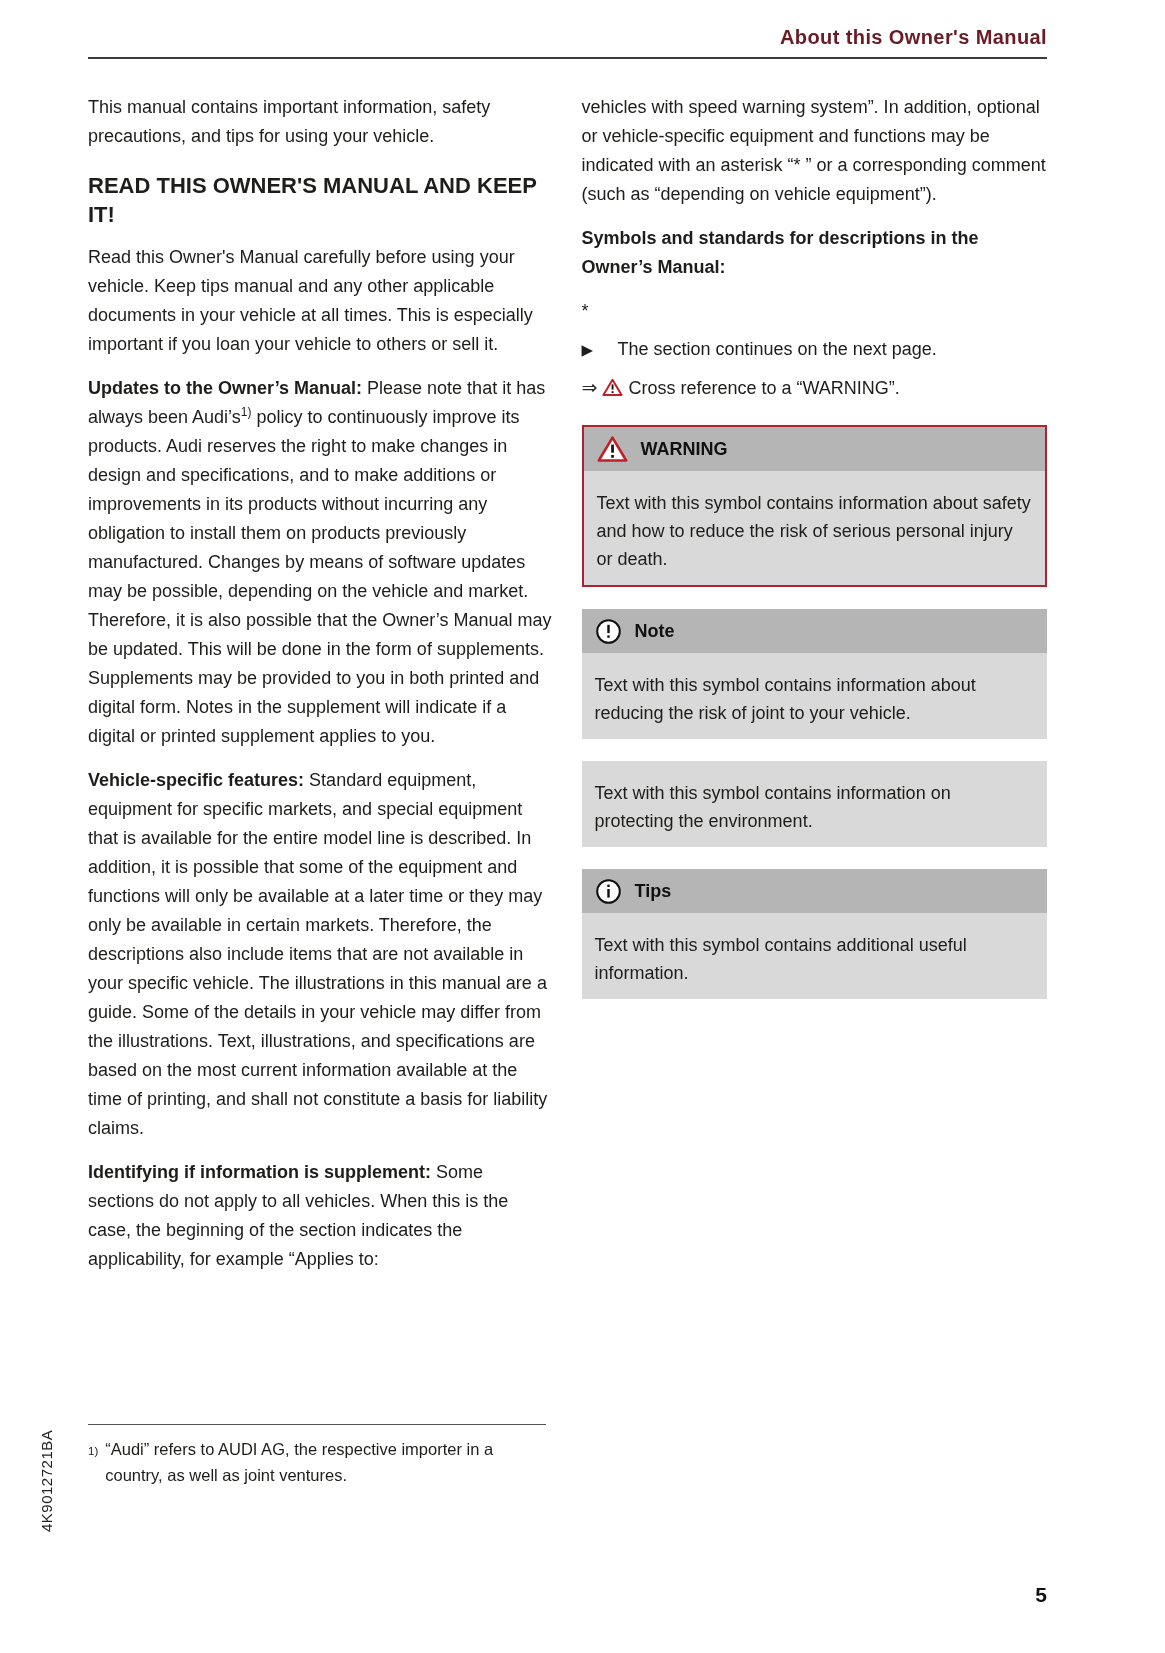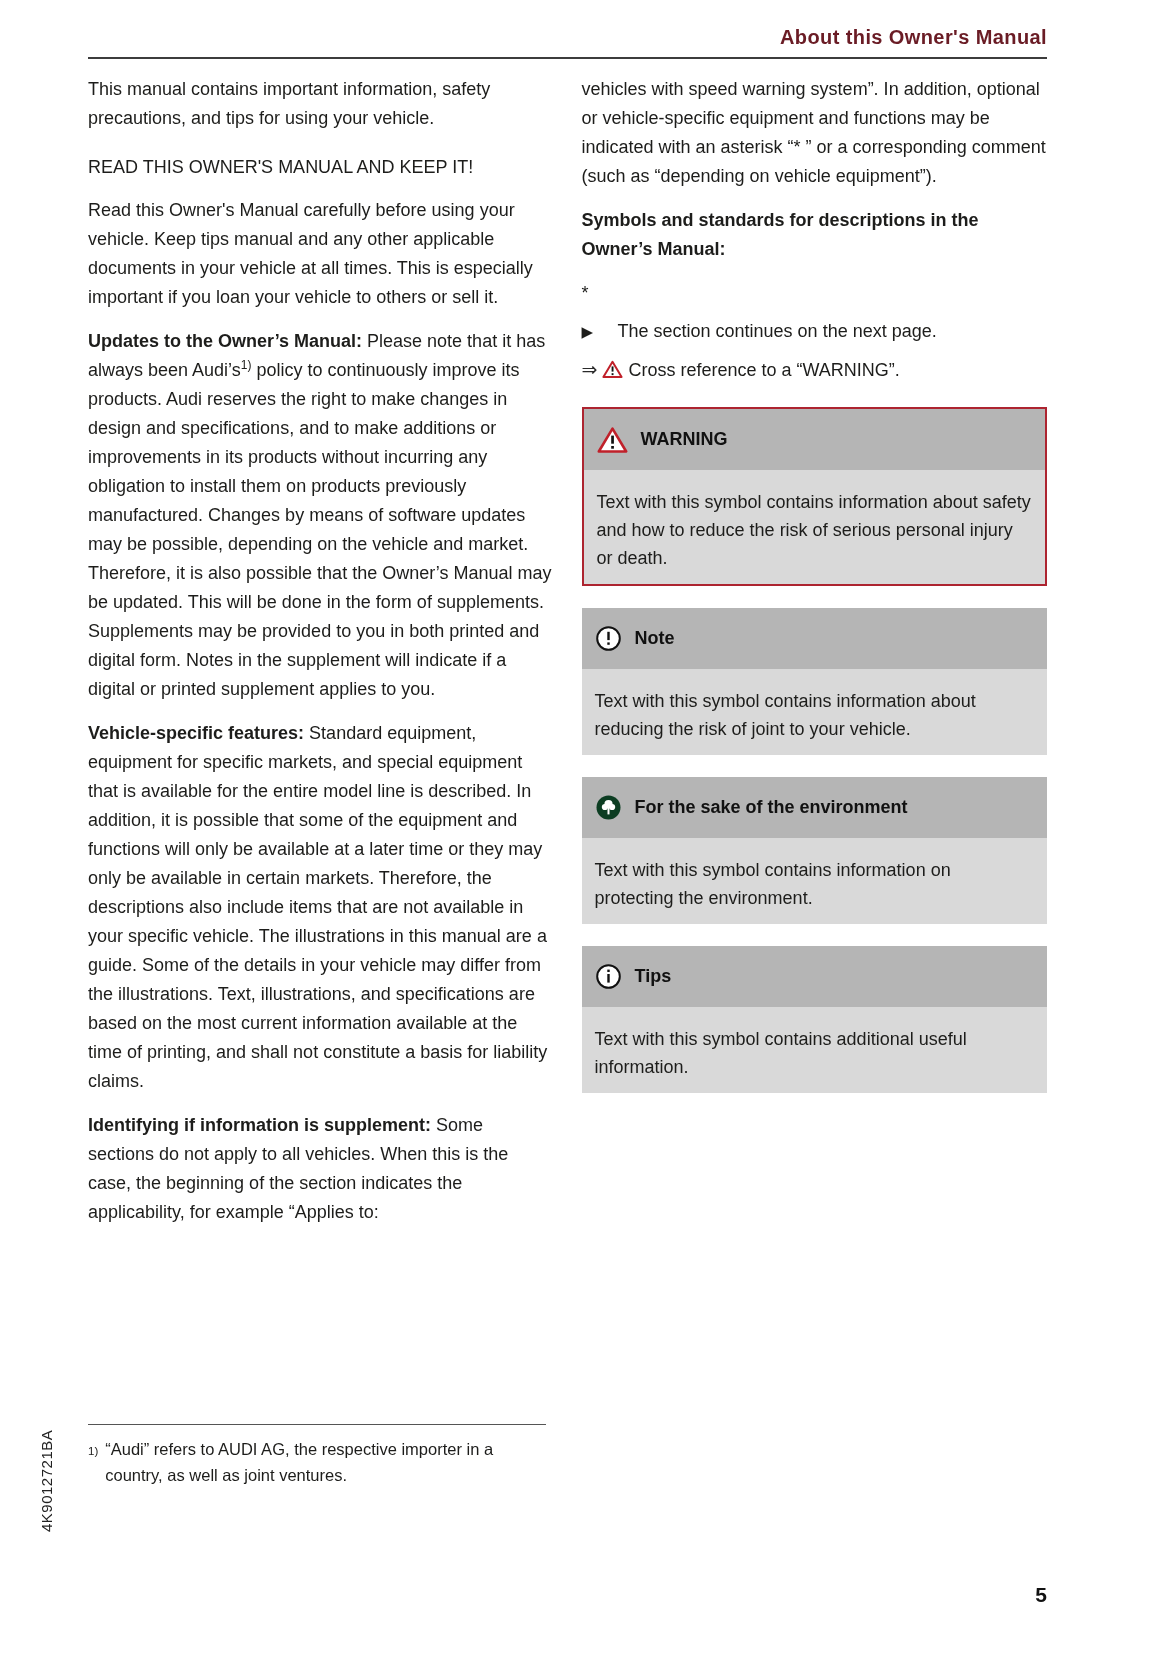--- a/index.html
+++ b/index.html
@@ -10,40 +10,40 @@
     font-family: "Liberation Sans", "DejaVu Sans", sans-serif;
     color: #1d1d1b;
     position: relative;
   }
   .page { position: relative; width: 1165px; height: 1653px; overflow: hidden; background:#fff; }
 
   .header { margin: 26px 118px 0 88px; text-align: right; }
   .header-title { font-size: 20px; font-weight: 700; color: #6a1c25; letter-spacing: .4px; }
   .header-rule { border: 0; border-top: 2px solid #3c3c3c; margin: 8px 118px 0 88px; }
 
-  .columns { display: flex; gap: 28px; margin: 16px 118px 0 88px; }
+  .columns { display: flex; gap: 28px; margin: 34px 118px 0 88px; }
   .col { flex: 1; font-size: 18px; line-height: 29px; }
   .col p { margin: 0 0 15px; }
-  h2.allcaps { font-size: 18px; line-height: 29px; margin: 20px 0 14px; font-weight: 400; }
+  h2.allcaps { font-size: 22px; line-height: 29px; margin: 20px 0 14px; font-weight: 700; }
   b.lead { font-weight: 700; }
   sup.fn { font-size: 12px; line-height: 0; vertical-align: super; }
 
   .symbols-heading { font-weight: 700; margin: 4px 0 12px; }
   .symbol-row { display: flex; margin: 0 0 9px; }
   .symbol-glyph { width: 36px; flex: none; }
   .glyph-play { font-size: 15px; }
   .crossref { margin: 16px 0 14px; }
   .arrow { color: #2a2a2a; margin-right: 5px; font-size: 19px; }
   .crossref em { font-style: italic; }
   .inline-tri { display: inline-block; vertical-align: -3px; margin-right: 5px; }
   .directions-p { margin-top: 16px; }
 
   .box { margin: 22px 0 0; }
   .box.warning-box { border: 2px solid #ad2430; }
-  .box-header { display: flex; align-items: center; gap: 13px; background: #b5b5b5; padding: 16px 13px; min-height: 44px; }
+  .box-header { display: flex; align-items: center; gap: 13px; background: #b5b5b5; padding: 7px 13px; min-height: 44px; }
   .box-title { font-weight: 700; font-size: 18px; color: #111; }
   .box-body { background: #d9d9d9; padding: 18px 13px 12px; line-height: 28px; }
   .icon { display: inline-flex; flex: none; align-items: center; }
 
   .footnote { position: absolute; left: 88px; width: 458px; top: 1424px; font-size: 16.5px; line-height: 26px; }
   .footnote-rule { border: 0; border-top: 1.5px solid #555; margin: 0 0 11px; }
   .footnote-row { display: flex; }
   .footnote-row sup { font-size: 11.5px; margin-right: 7px; padding-top: 2px; }
   .footnote-text { flex: 1; }
 
@@ -124,32 +124,20 @@
                 <rect x="12.3" y="6.8" width="2.4" height="8.3" fill="#111"></rect>
                 <rect x="12.3" y="17.4" width="2.4" height="2.4" fill="#111"></rect>
               </svg>
             </span>
           <span class="box-title">Note</span>
         </div>
         <div class="box-body">Text with this symbol contains information about reducing the risk of joint to your vehicle.</div>
       </div>
 
       <div class="box">
-        <div class="box-header">
-          <span class="icon">
-              <svg width="27" height="27" viewBox="0 0 27 27">
-                <circle cx="13.5" cy="13.5" r="12" fill="#0c3d22"></circle>
-                <circle cx="13.5" cy="10.2" r="4.1" fill="#ffffff"></circle>
-                <circle cx="9.9" cy="13" r="3.1" fill="#ffffff"></circle>
-                <circle cx="17.1" cy="13" r="3.1" fill="#ffffff"></circle>
-                <rect x="12.5" y="13.4" width="2" height="7" fill="#ffffff"></rect>
-              </svg>
-            </span>
-          <span class="box-title">For the sake of the environment</span>
-        </div>
         <div class="box-body">Text with this symbol contains information on protecting the environment.</div>
       </div>
 
       <div class="box">
         <div class="box-header">
           <span class="icon">
               <svg width="27" height="27" viewBox="0 0 27 27">
                 <circle cx="13.5" cy="13.5" r="11.3" fill="#ffffff" stroke="#111" stroke-width="2"></circle>
                 <rect x="12.3" y="6.6" width="2.4" height="2.4" fill="#111"></rect>
                 <rect x="12.3" y="11" width="2.4" height="8.6" fill="#111"></rect>

